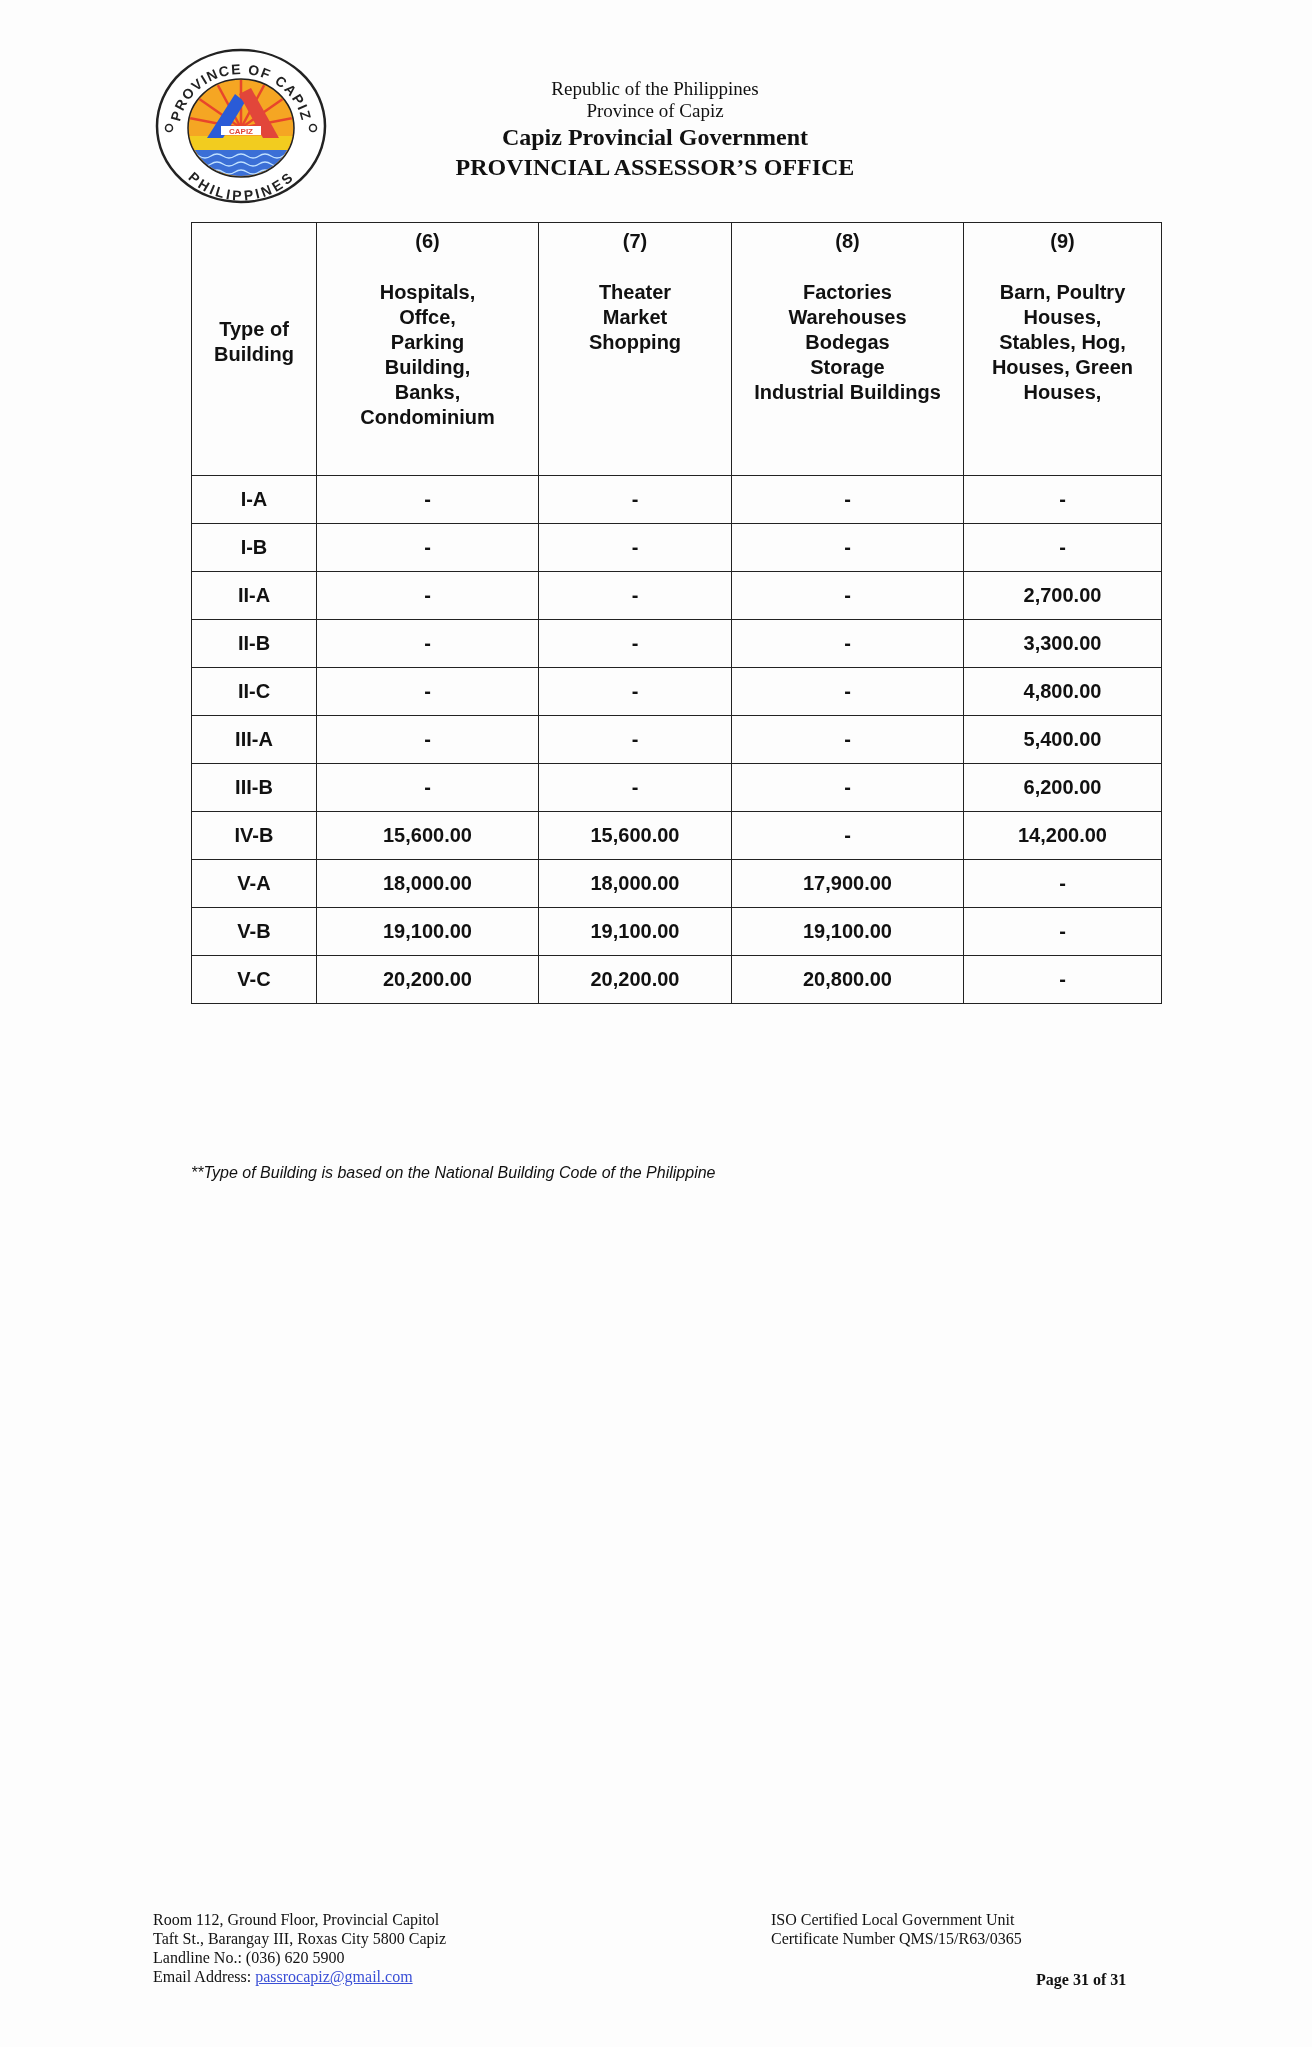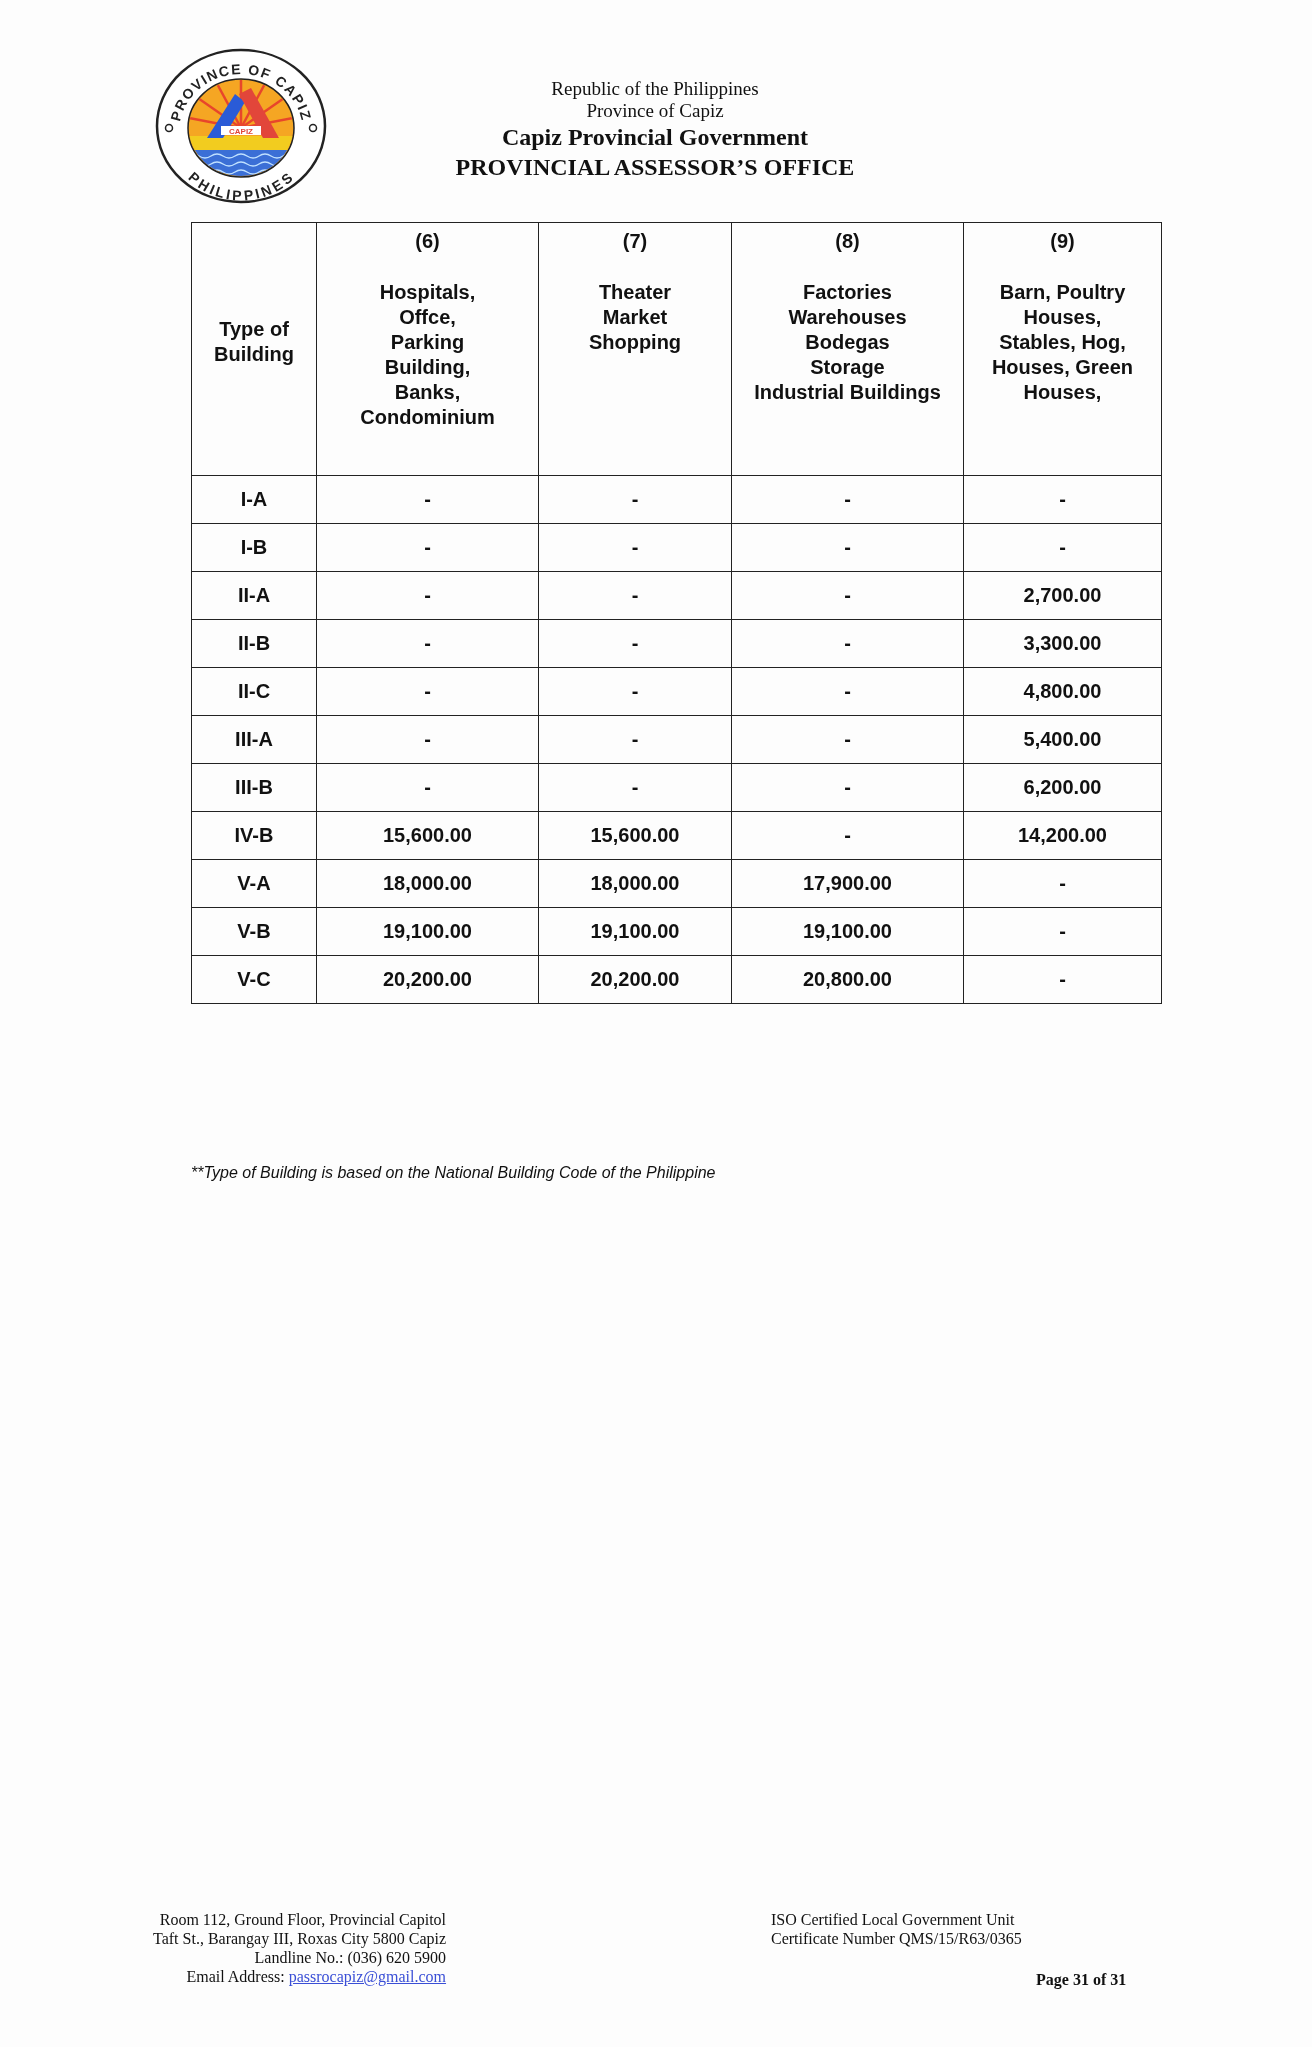--- a/index.html
+++ b/index.html
@@ -19,21 +19,21 @@
       font-family: "Liberation Sans", sans-serif; font-weight: bold; font-size: 20px;
     }
     table.rates th, table.rates td { border: 1.5px solid #222; text-align: center; }
     table.rates th { vertical-align: top; font-weight: bold; padding: 6px 4px 20px; line-height: 25px; height: 226px; }
     table.rates th.type-col { vertical-align: middle; }
     table.rates .col-num { display: block; margin-bottom: 26px; }
     table.rates .col-desc { white-space: pre-line; }
     table.rates td { height: 47px; padding: 0 4px; }
 
     .footnote { position: absolute; left: 191px; top: 1156px; font-size: 16px; font-style: italic; margin-top: 8px; }
-    .footer-left { position: absolute; left: 153px; top: 1910px; font-family: "Liberation Serif", serif; font-size: 16px; line-height: 19px; text-align: right; }
+    .footer-left { position: absolute; left: 153px; top: 1910px; font-family: "Liberation Serif", serif; font-size: 16px; line-height: 19px; }
     .footer-left .email-link { color: #3a4fd6; text-decoration: underline; }
     .footer-right { position: absolute; left: 771px; top: 1910px; font-family: "Liberation Serif", serif; font-size: 16px; line-height: 19px; }
     .page-num { position: absolute; left: 1036px; top: 1971px; font-family: "Liberation Serif", serif; font-size: 16px; font-weight: bold; text-align: center; }
   </style>
 </head>
 <body>
 
 <svg class="seal" viewBox="0 0 172 156">
   <defs>
     <path id="arcTop" d="M 24 84 A 62 58 0 0 1 148 84"></path>

